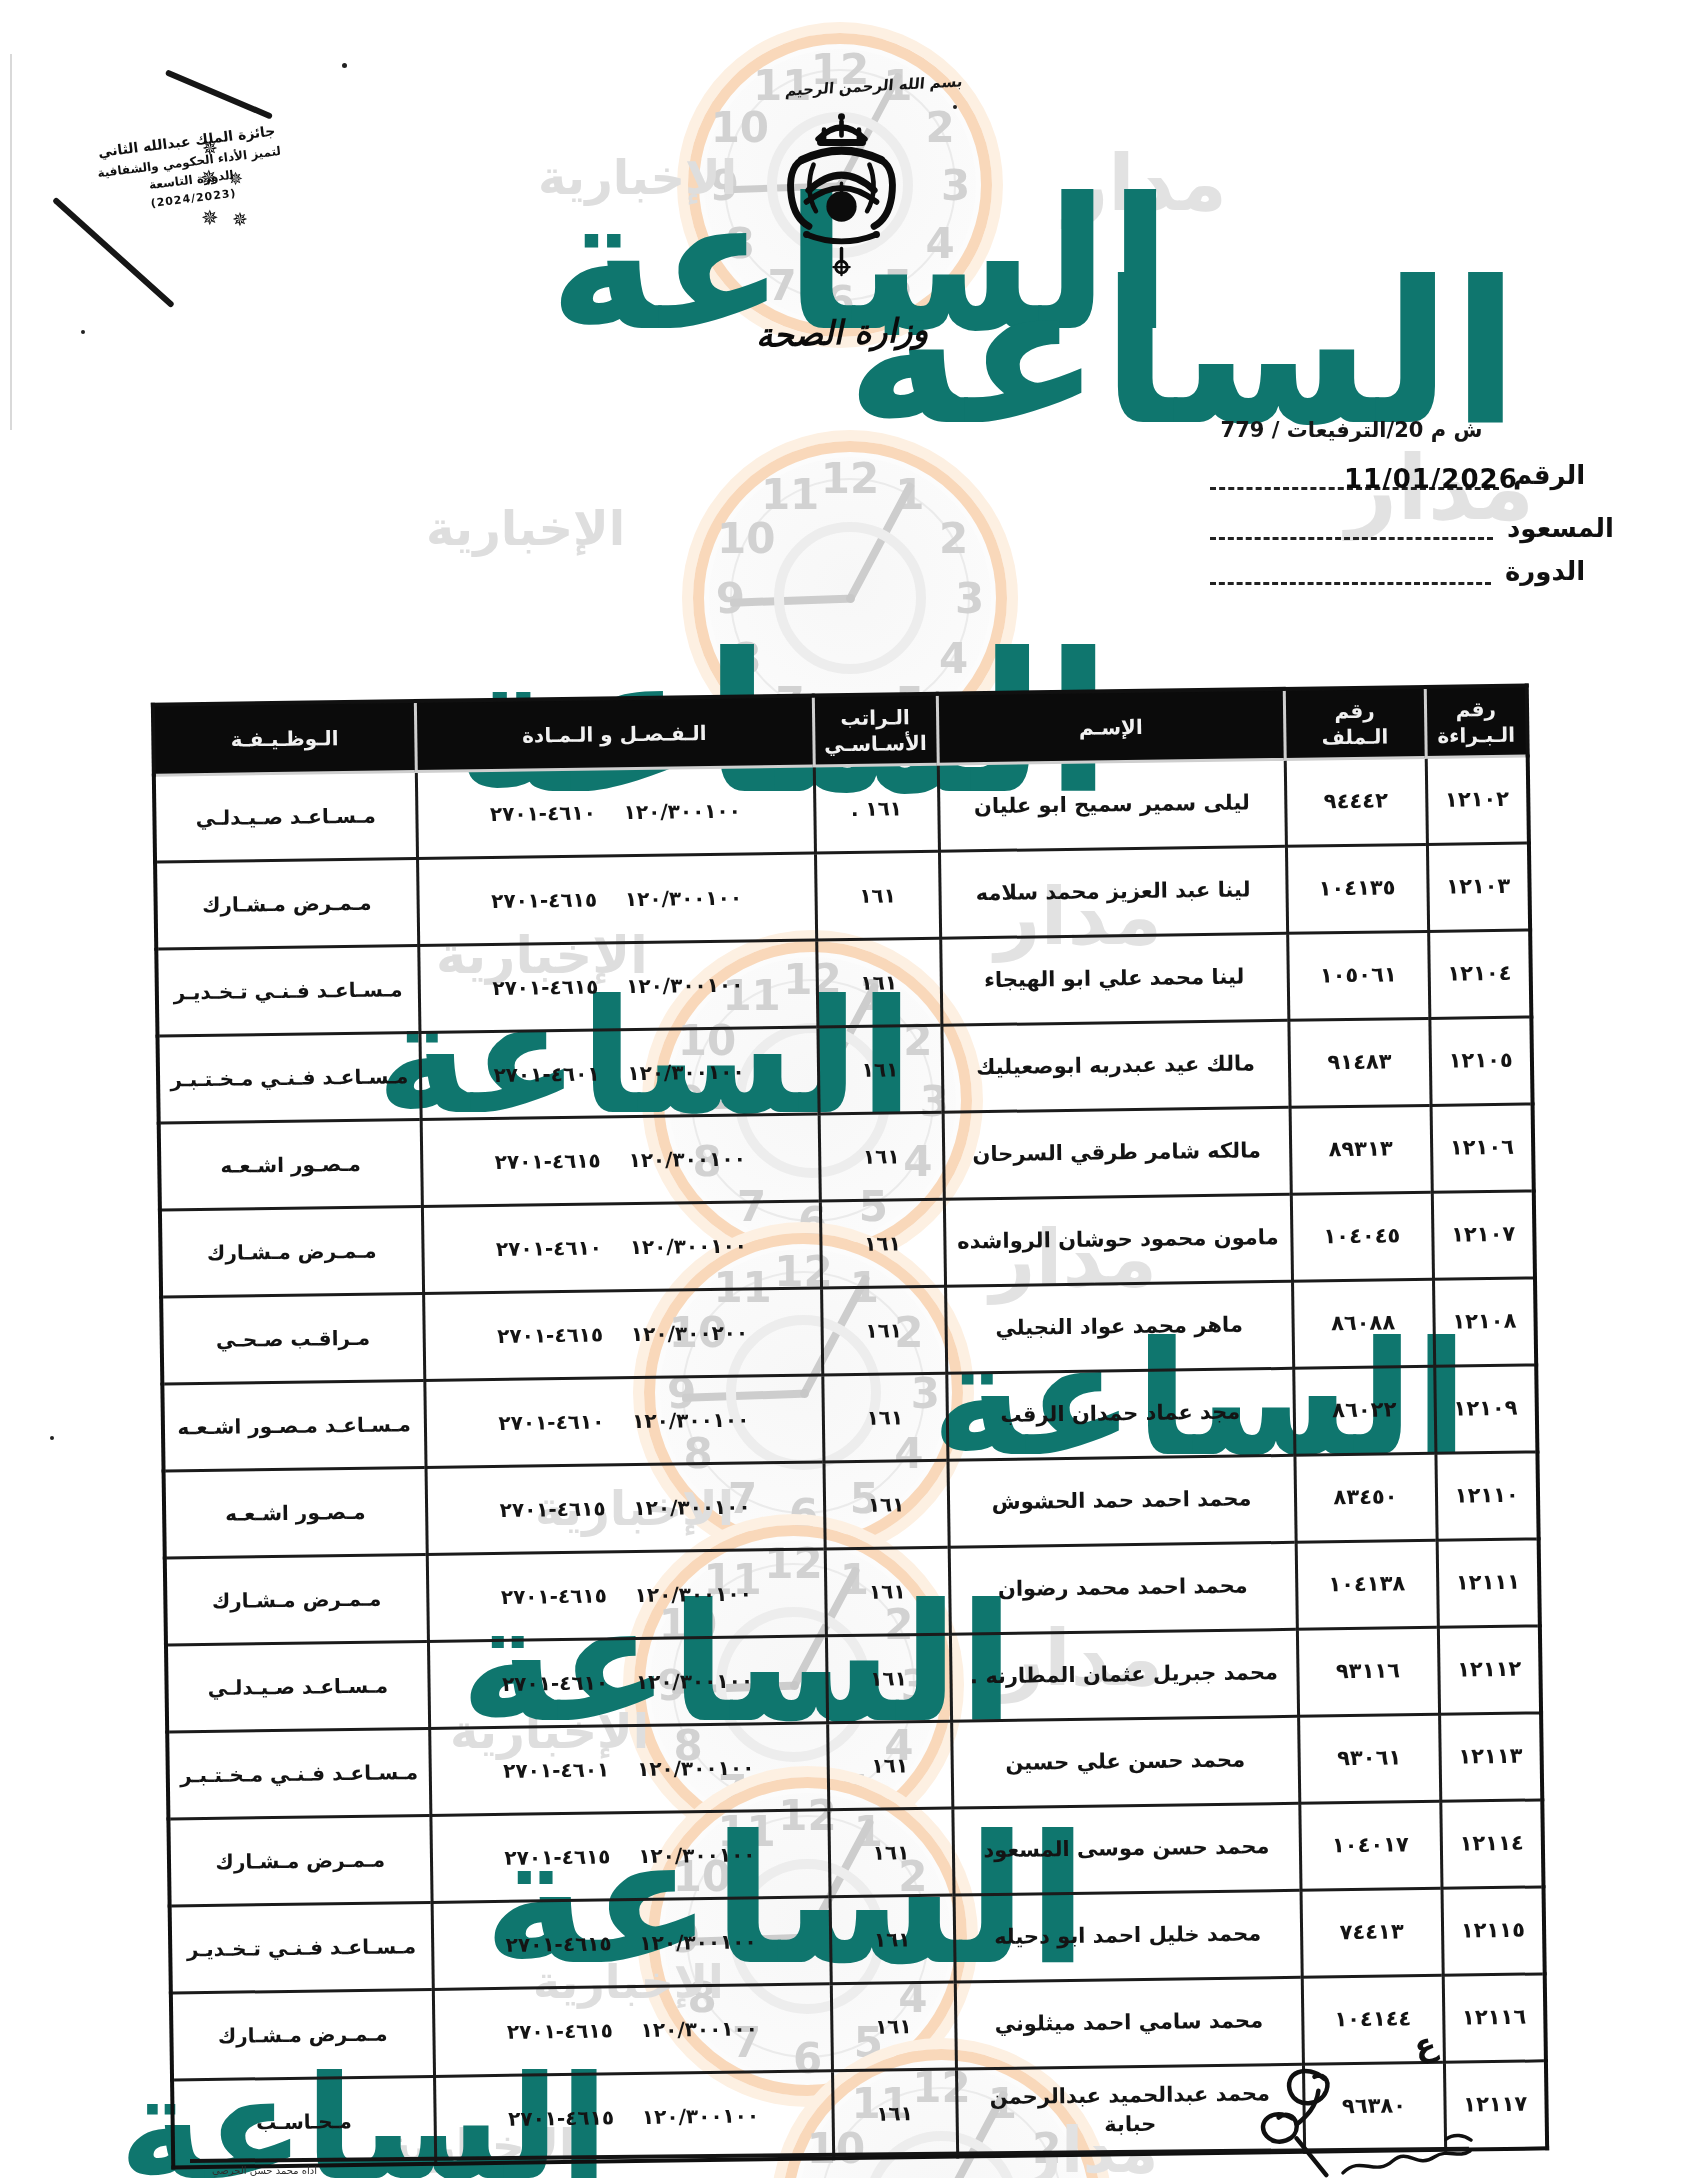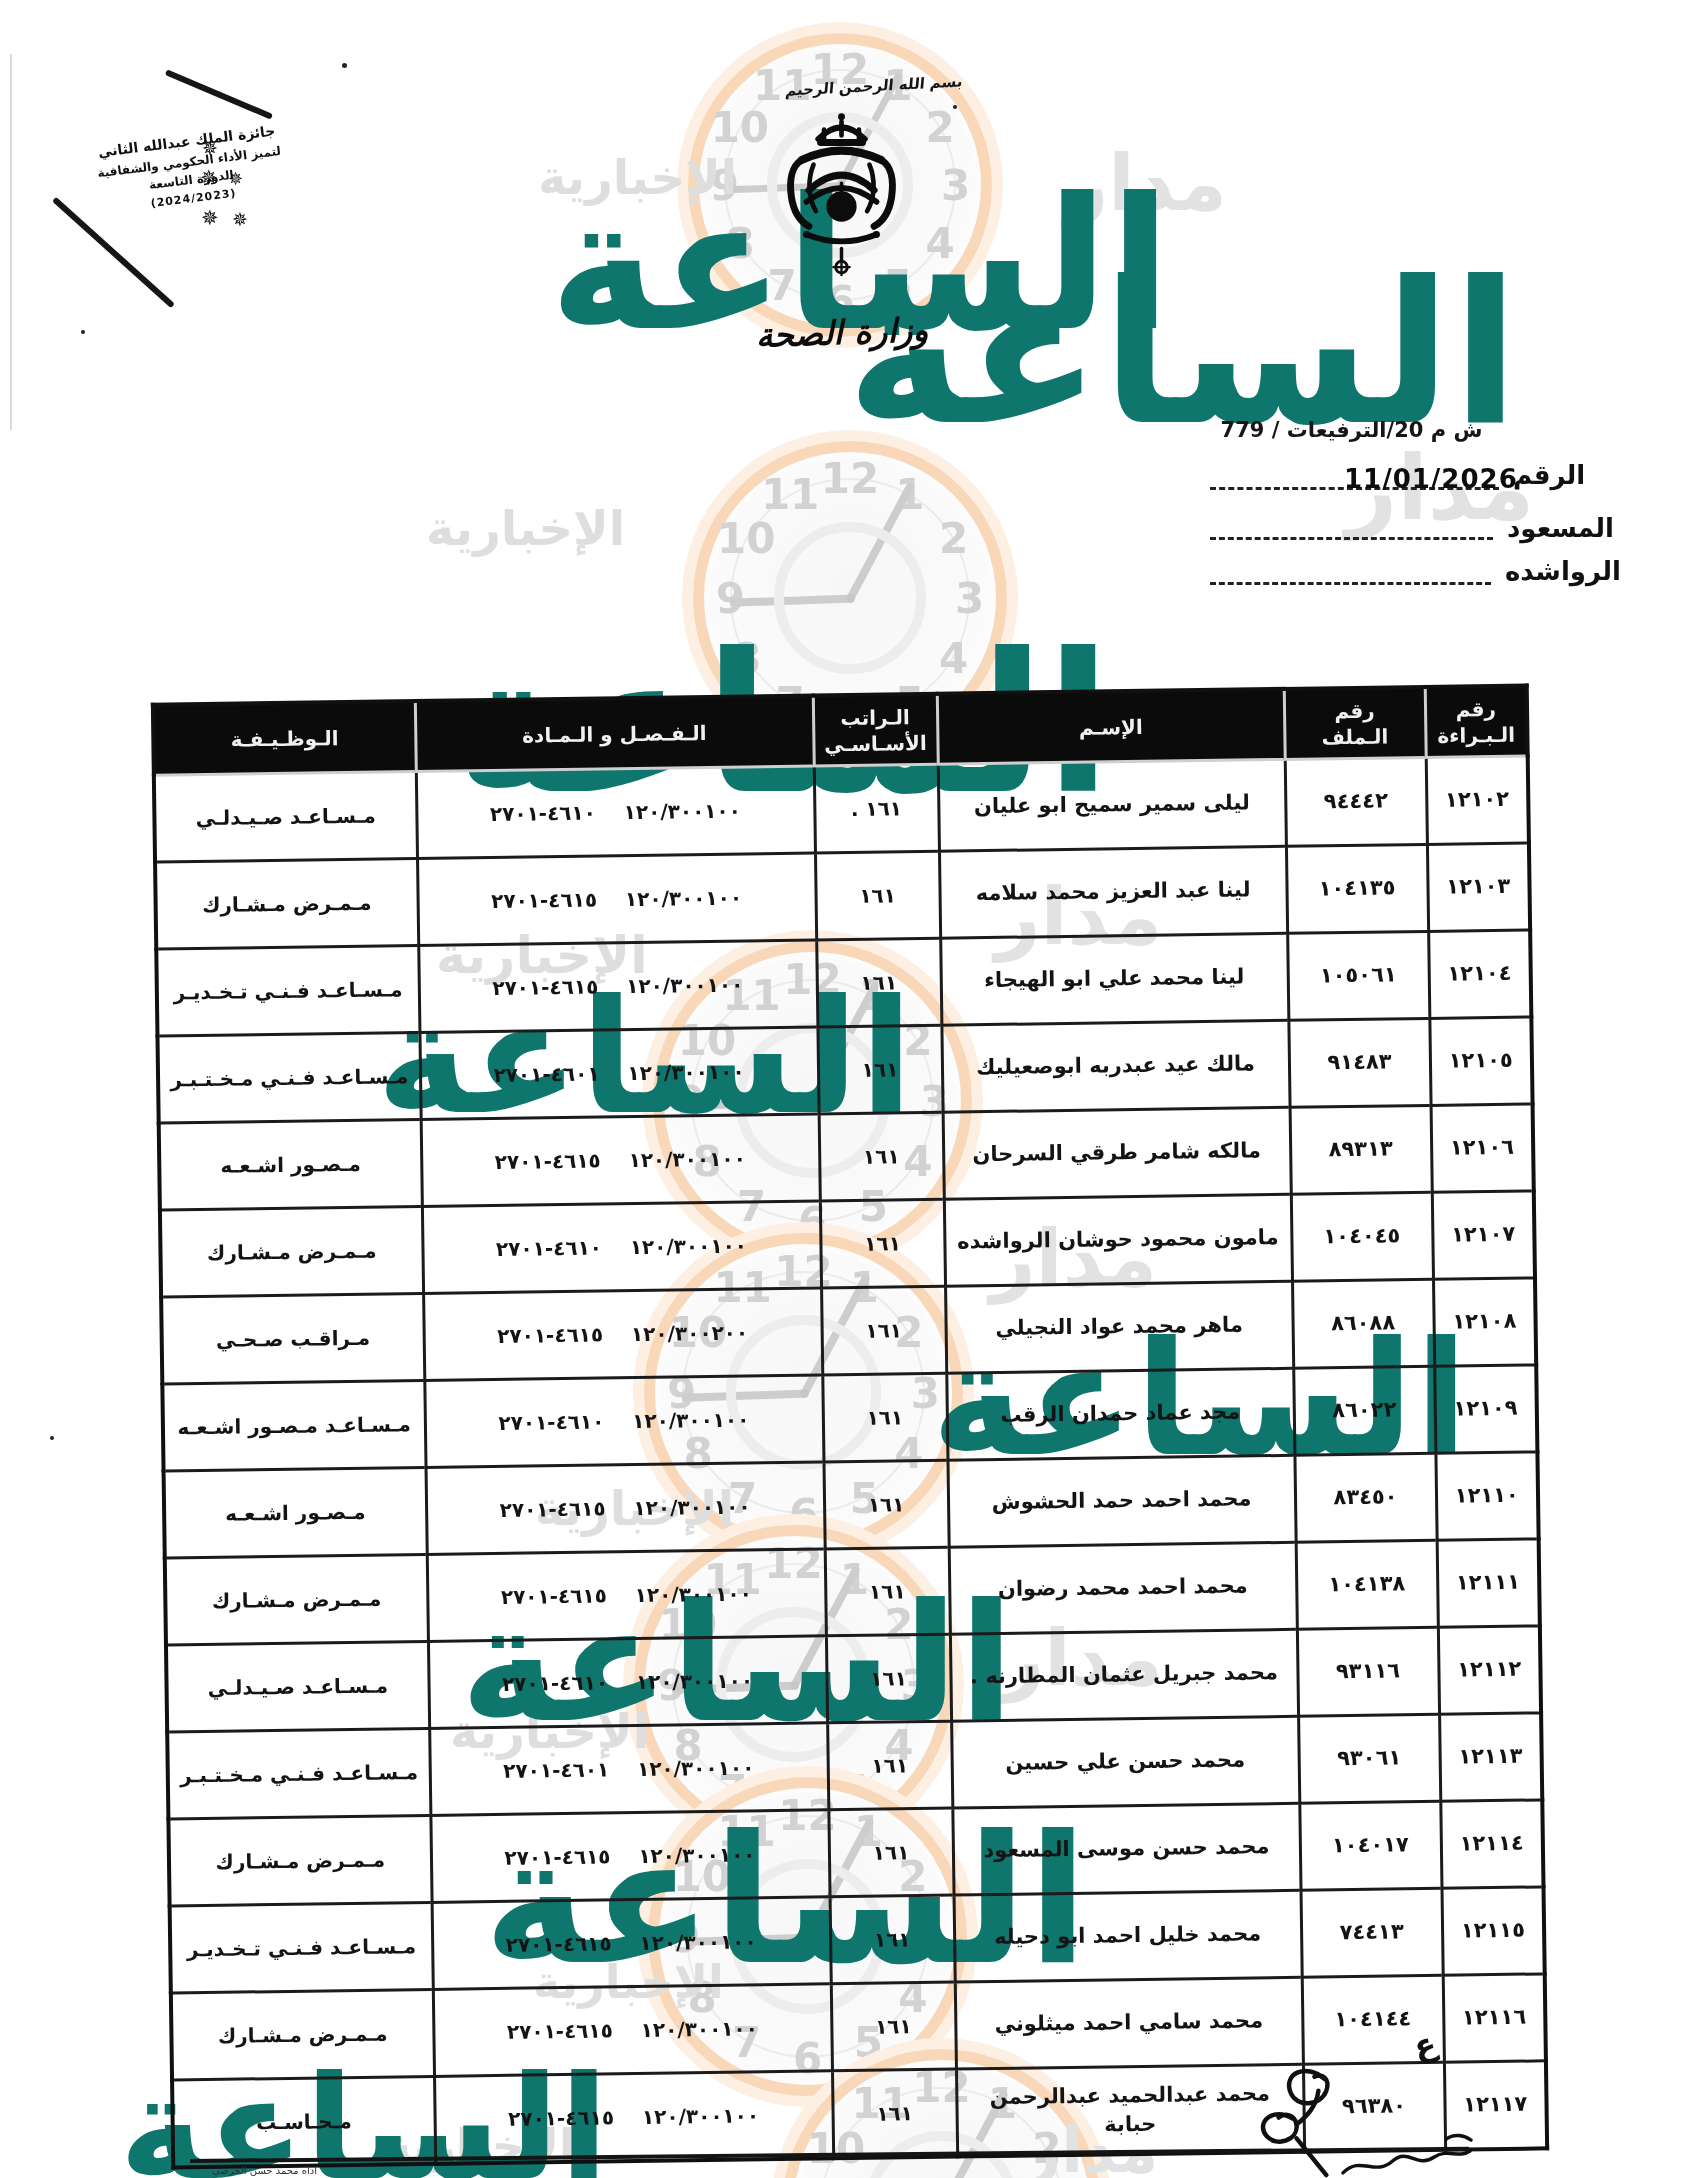--- a/index.html
+++ b/index.html
@@ -282,21 +282,21 @@
 
 <div class="abs refline">ش م 20/الترفيعات / 779</div>
 
 <div class="abs side-label" style="left:1513px;top:460px;">الرقم</div>
 <div class="dashline" style="left:1210px;top:487px;width:289px;"></div>
 <div class="abs datevalue">11/01/2026</div>
 
 <div class="abs side-label" style="left:1507px;top:513px;">المسعود</div>
 <div class="dashline" style="left:1210px;top:537px;width:283px;"></div>
 
-<div class="abs side-label" style="left:1505px;top:556px;">الرواشده</div>
+<div class="abs side-label" style="left:1505px;top:556px;">الدورة</div>
 <div class="dashline" style="left:1210px;top:582px;width:281px;"></div>
 
 <div class="abs table-wrap">
   <table>
     <colgroup>
       <col style="width:102px">
         <col style="width:141px">
         <col style="width:347px">
       <col style="width:124px">
         <col style="width:398px">

